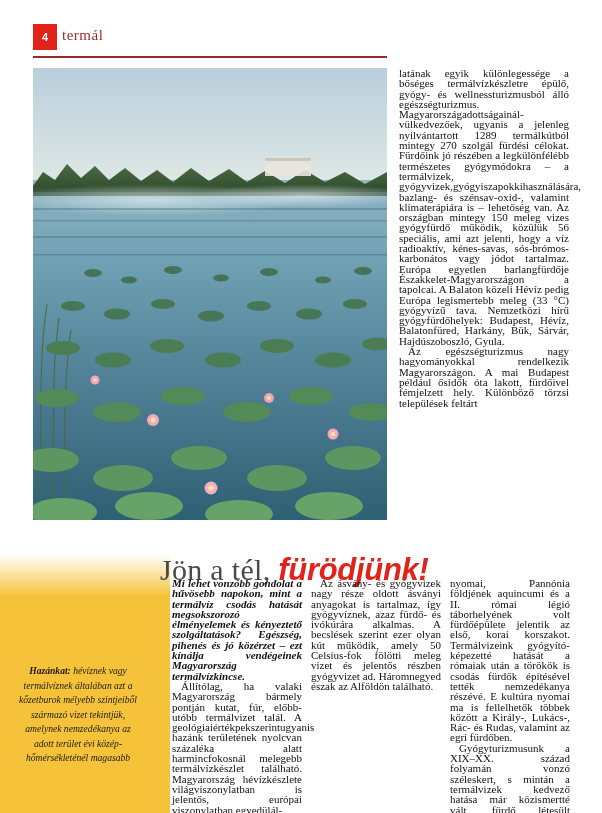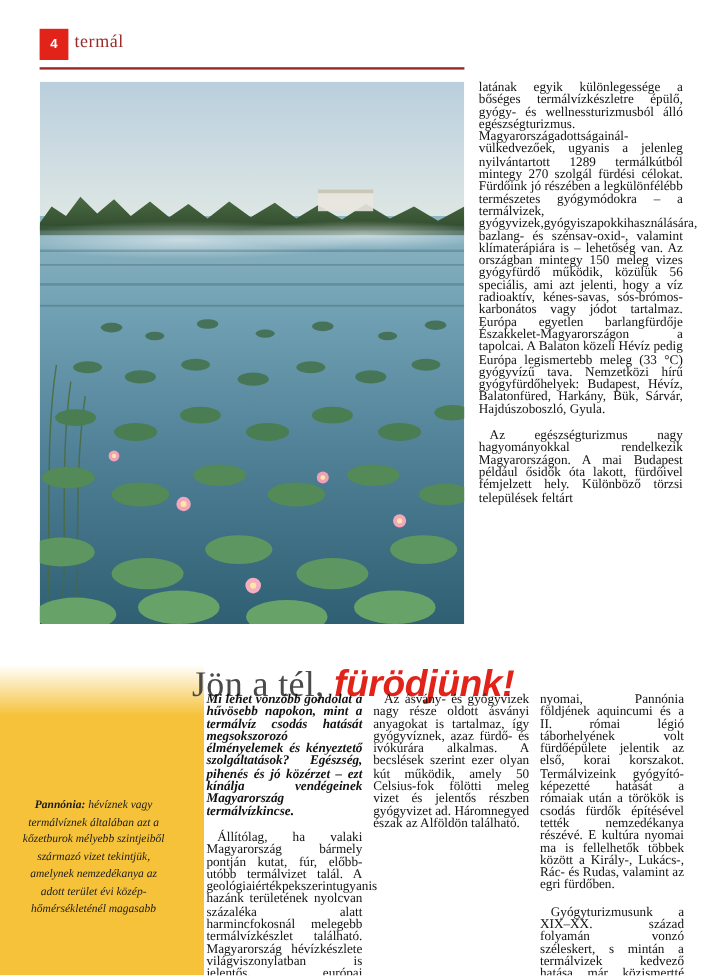--- a/index.html
+++ b/index.html
@@ -111,21 +111,21 @@
     position: absolute;
     font-family: "Liberation Serif", serif;
     font-size: 11px;
     line-height: 10.3px;
     text-align: justify;
     color: #111111;
     hyphens: auto;
   }
   .col p { margin: 0; text-indent: 9px; }
   .col p.noind { text-indent: 0; }
-  .col p + p { margin-top: 12px; }
+  .col p + p { margin-top: 0; }
   .lead { font-style: italic; font-weight: bold; }
 
   .col-right-top {
     left: 399px; top: 68px;
     width: 170px;
   }
   .col1 { left: 172px; top: 578px; width: 130px; }
   .col2 { left: 311px; top: 578px; width: 130px; }
   .col3 { left: 450px; top: 578px; width: 120px; }
 </style>
@@ -135,21 +135,21 @@
 <div id="page">
 
   <div class="hdr-tab">
     <span class="hdr-tab-num">4</span>
   </div>
   <div class="hdr-title">termál</div>
   <div class="hdr-rule"></div>
 
   <div class="yellow-band"></div>
   <div class="side-caption">
-    <b>Pannónia:</b>
+    <b>Hazánkat:</b>
     <span>hévíznek vagy termálvíznek általában azt a kőzetburok mélyebb szintjeiből származó vizet tekintjük, amelynek nemzedékanya az adott terület évi közép-hőmérsékleténél magasabb</span>
   </div>
 
   <div class="photo">
     <svg width="354" height="452" viewBox="0 0 354 452">
       <defs>
         <linearGradient id="sky" x1="0" y1="0" x2="0" y2="1">
           <stop offset="0%" stop-color="#b9cfdc"></stop>
           <stop offset="55%" stop-color="#cfdde2"></stop>
           <stop offset="100%" stop-color="#dfe8e4"></stop>

